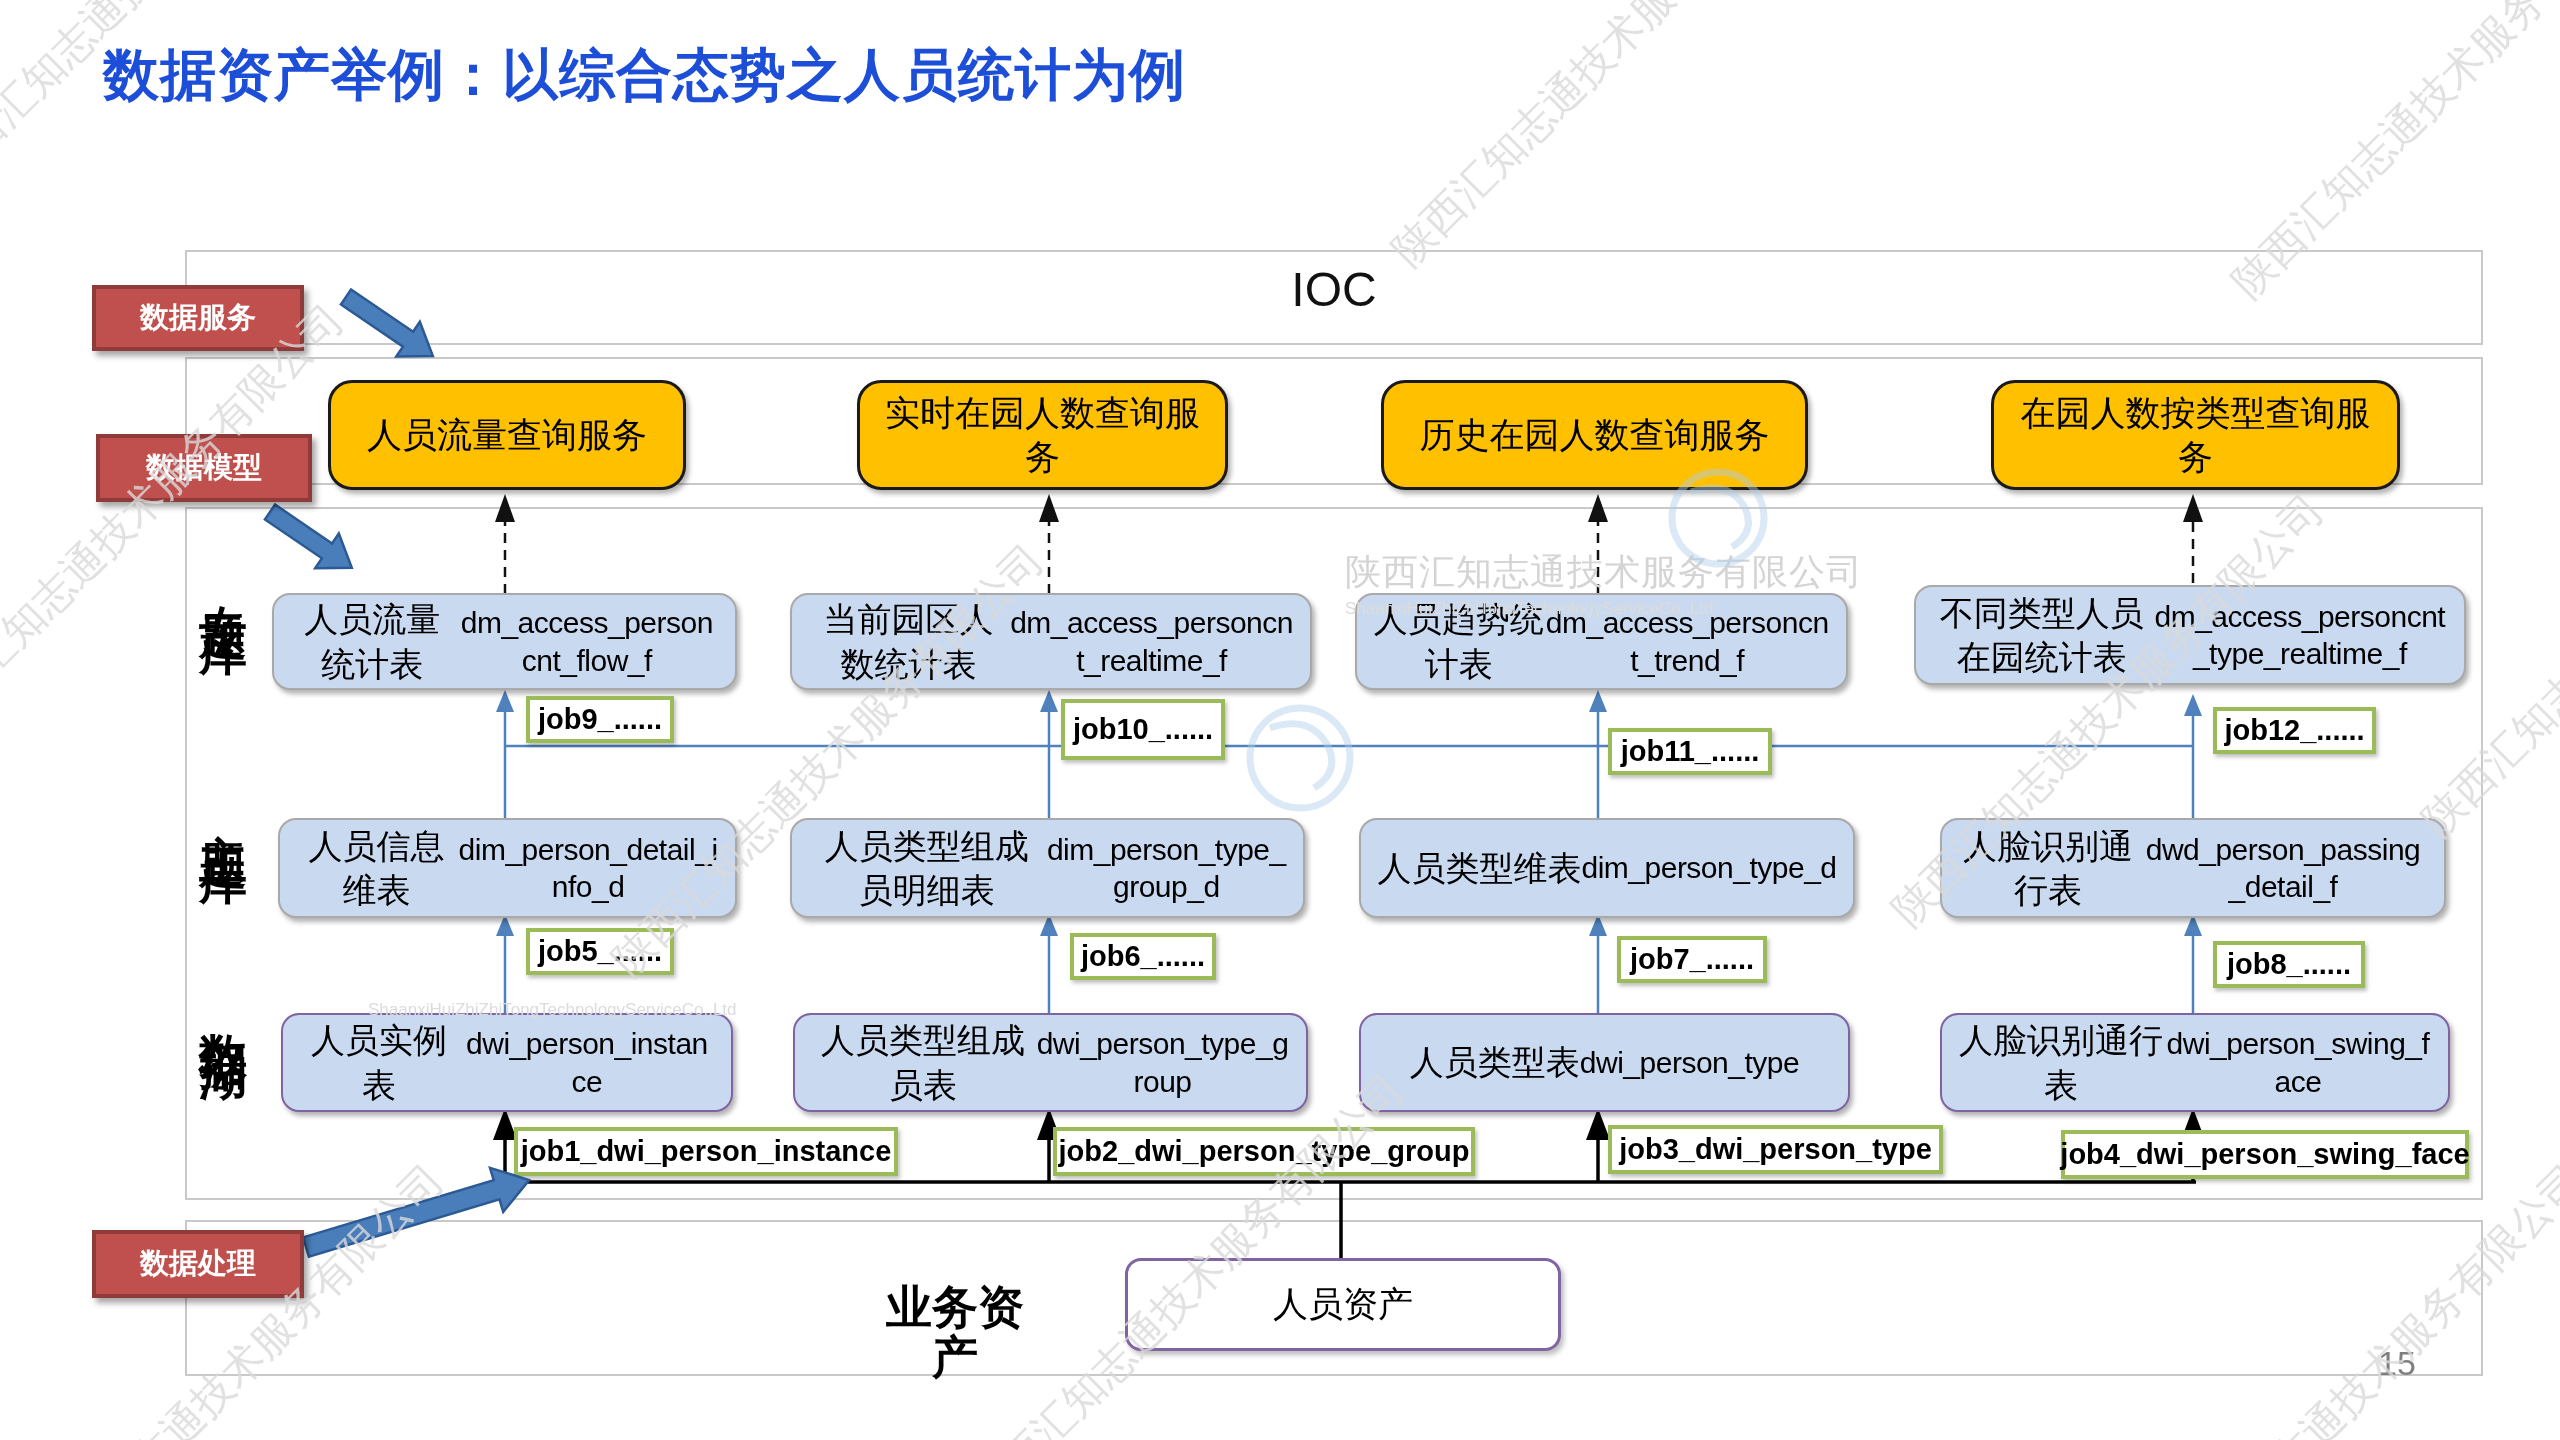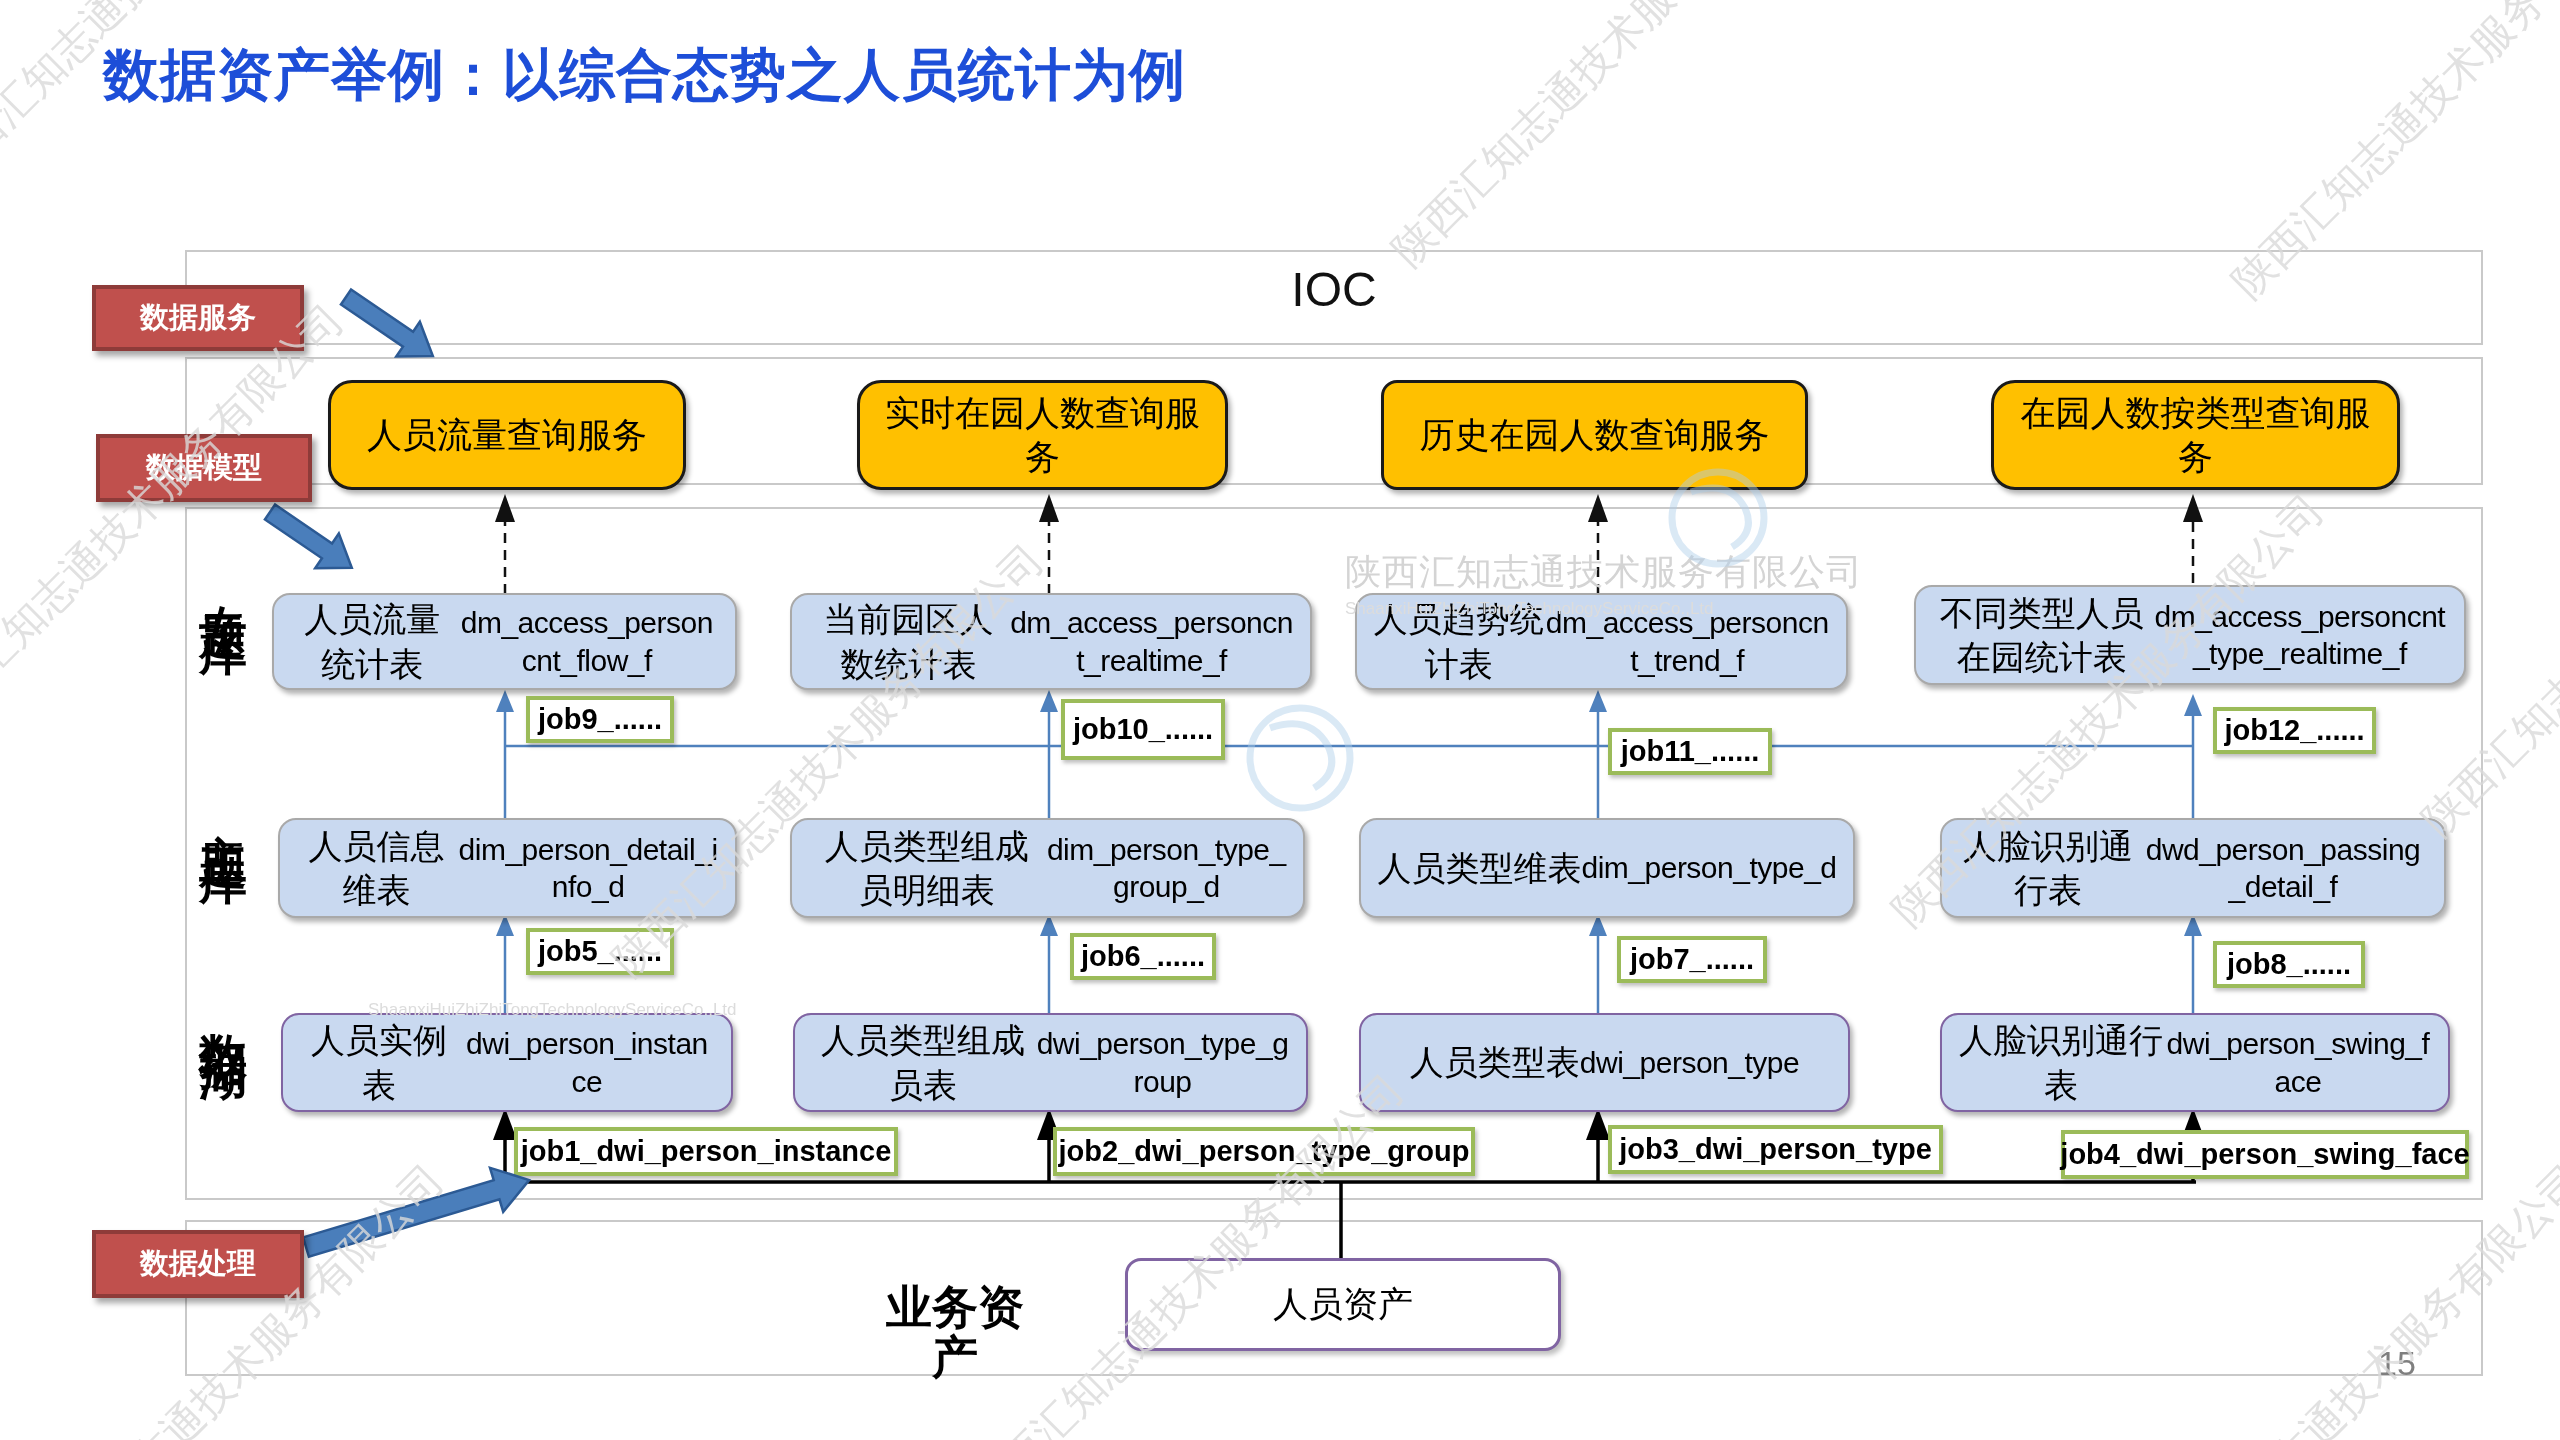--- a/index.html
+++ b/index.html
@@ -173,21 +173,21 @@
     <g transform="translate(270,512) rotate(34.3)">
       <path d="M0,-9 L69,-9 L69,-21 L99,0 L69,21 L69,9 L0,9 Z" fill="#4A7EBB" stroke="#2C5A94" stroke-width="2.5"></path>
     </g>
     <g transform="translate(306,1247) rotate(-16.7)">
       <path d="M0,-10 L199,-10 L199,-23 L233,0 L199,23 L199,10 L0,10 Z" fill="#4A7EBB" stroke="#2C5A94" stroke-width="2.5"></path>
     </g>
   </svg>
 
   <div class="svcbox" style="left:328px;top:380px;width:358px;height:110px;">人员流量查询服务</div>
   <div class="svcbox" style="left:857px;top:380px;width:371px;height:110px;">实时在园人数查询服务</div>
-  <div class="svcbox" style="left:1381px;top:380px;width:427px;height:110px;border-radius:16px;">历史在园人数查询服务</div>
+  <div class="svcbox" style="left:1381px;top:380px;width:427px;height:110px;">历史在园人数查询服务</div>
   <div class="svcbox" style="left:1991px;top:380px;width:409px;height:110px;">在园人数按类型查询服务</div>
 
   <div class="vlabel" style="top:566px;">专题库</div>
   <div class="vlabel" style="top:795px;">主题库</div>
   <div class="vlabel" style="top:995px;">数据湖</div>
   <div class="bizlabel">业务资产</div>
 
   <div class="tbox" style="left:272px;top:593px;width:465px;height:97px;">
     <div class="tname">人员流量统计表</div>
     <div class="tcode">dm_access_personcnt_flow_f</div>

